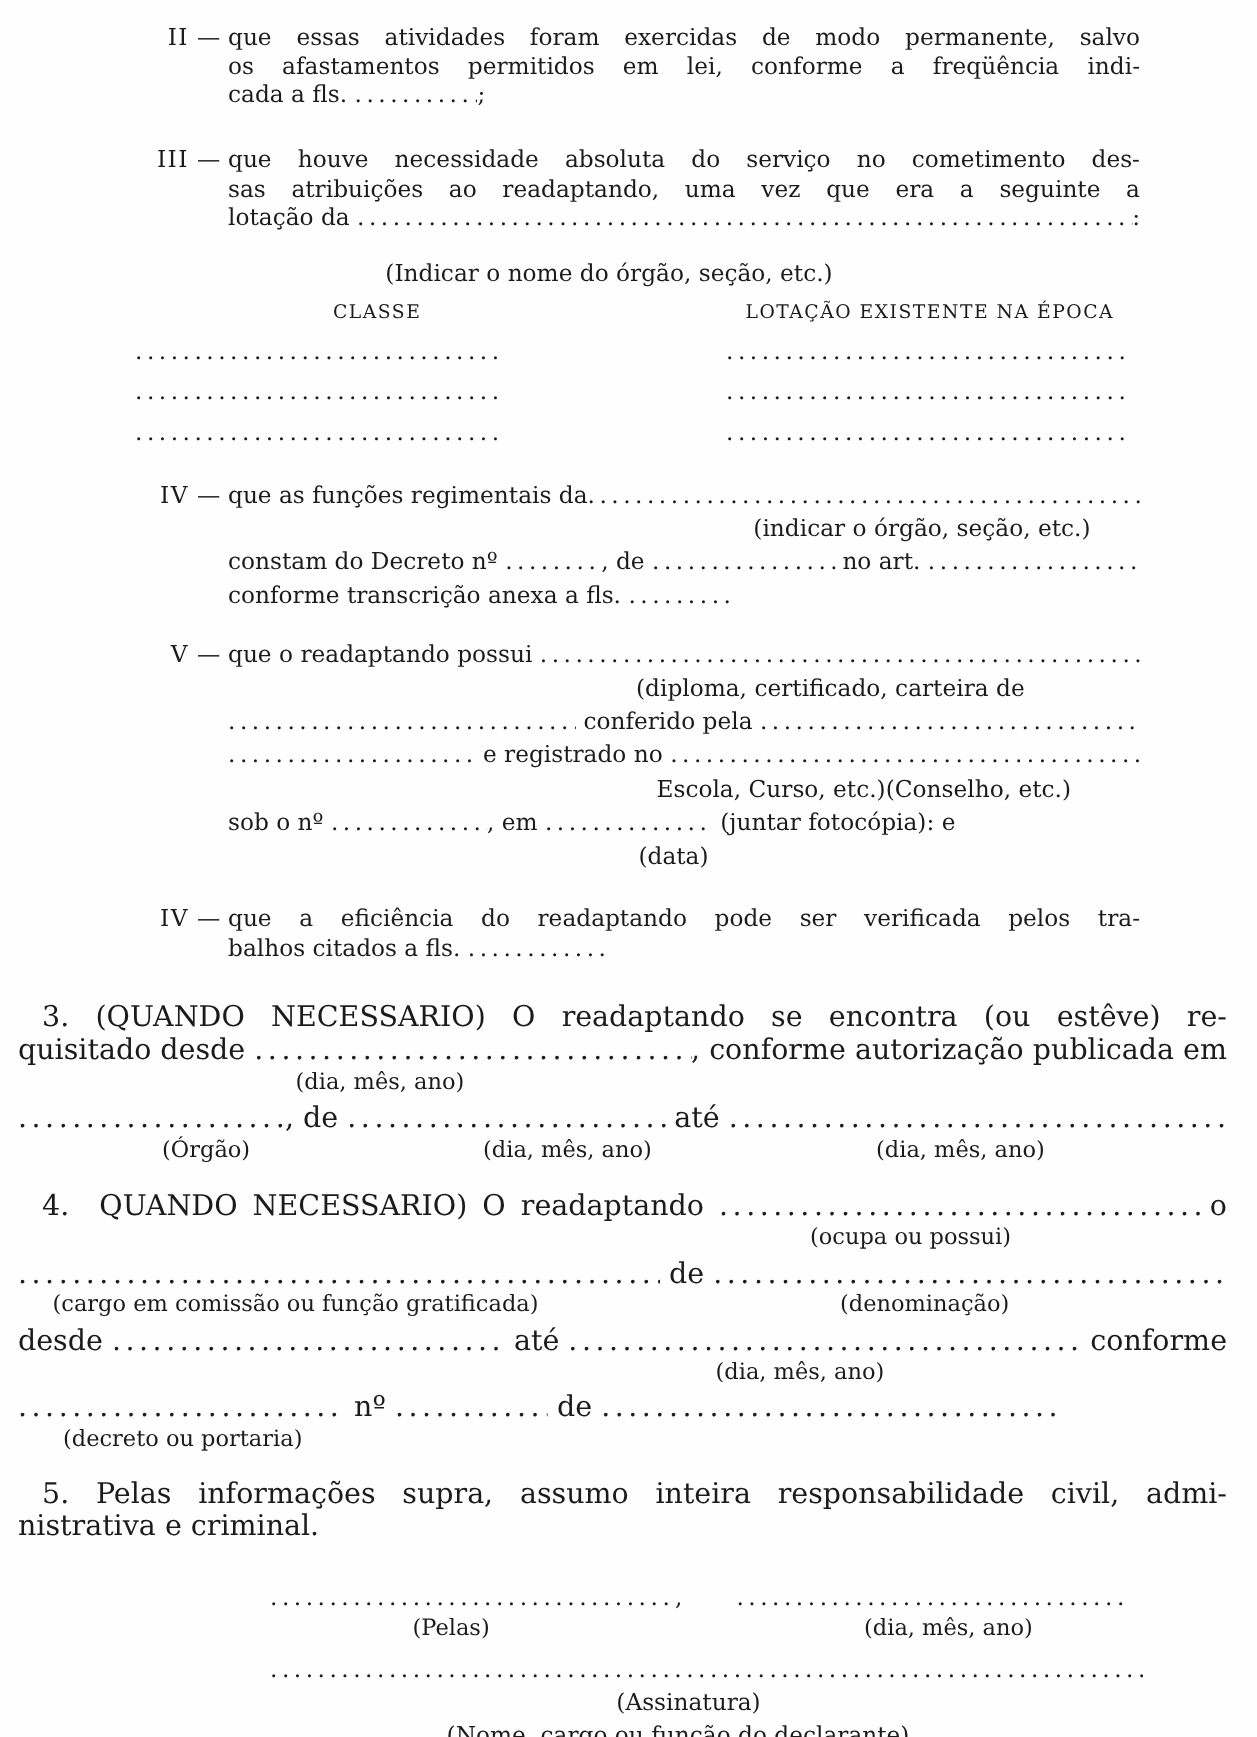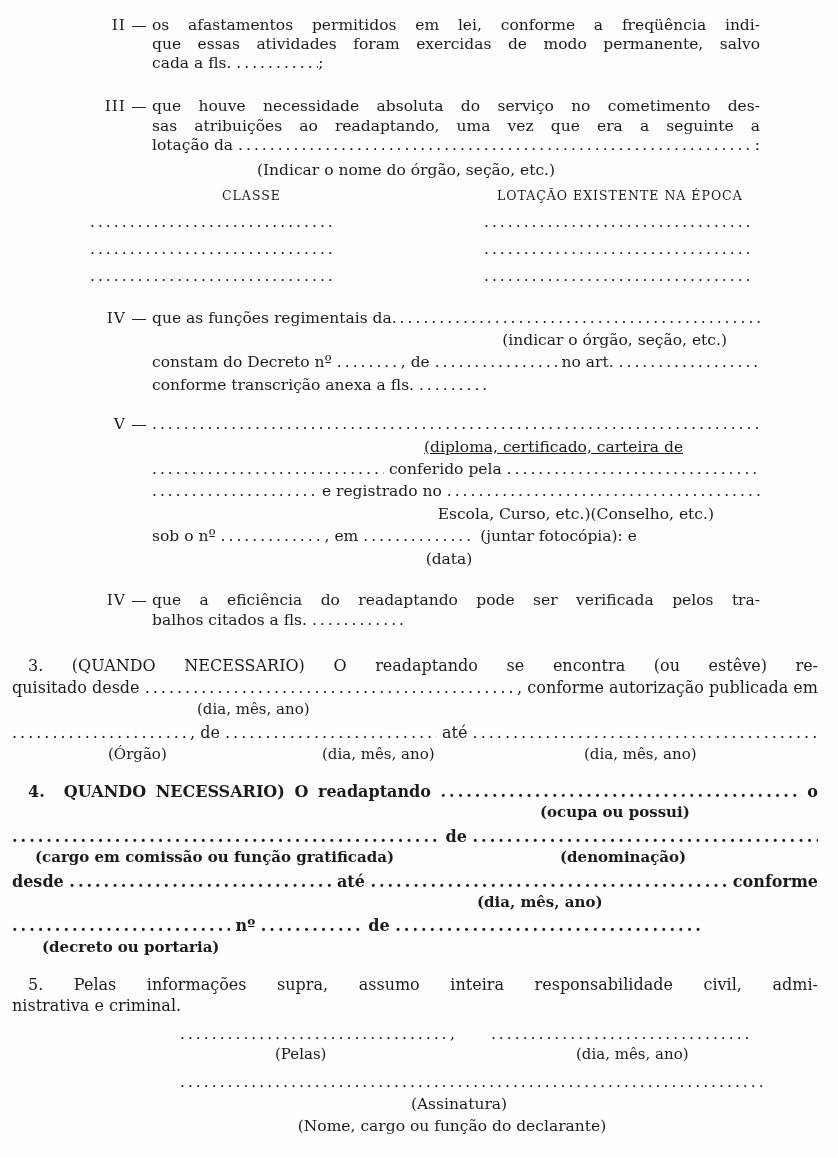--- a/index.html
+++ b/index.html
@@ -40,57 +40,57 @@
   .grow{flex:1 1 24px;}
   
   .cap{line-height:22px;}
   .cap-center{text-align:center;}
   
   .tbl{position:relative;height:110px;margin-top:5px;}
   .tbl span{position:absolute;display:block;}
   .tbl-h{font-size:12.5px;letter-spacing:1px;}
   
   .para{margin-left:0;margin-right:4px;}
-  .p-ln{line-height:22.4px;font-size:16px;}
+  .p-ln{line-height:22.4px;font-size:19px;}
   .cap-row{position:relative;height:22.4px;font-size:15px;}
   .cap-row span{position:absolute;top:0;white-space:nowrap;}
   .sig-ln{display:flex;align-items:baseline;line-height:21px;}
   .sig .cap-row{height:21px;}
 </style>
 </head>
 <body>
 
 <div class="page">
 
   <section class="sec" style="margin-bottom:24px;">
     <span class="num it-ln">II</span>
     <span class="dash it-ln">—</span>
     <div class="body">
+      <div class="jl it-ln">que essas atividades foram exercidas de modo permanente, salvo</div>
       <div class="jl it-ln">os afastamentos permitidos em lei, conforme a freqüência indi-</div>
-      <div class="jl it-ln">que essas atividades foram exercidas de modo permanente, salvo</div>
       <div class="lnf it-ln">
         <span class="t">cada a fls. </span>
         <span class="dots" style="flex:0 0 82px">........................................................................................................................................................................................................</span>
         <span class="t">;</span>
       </div>
     </div>
   </section>
 
   <section class="sec">
     <span class="num it-ln">III</span>
     <span class="dash it-ln">—</span>
     <div class="body">
       <div class="jl it-ln" style="line-height:19.5px">que houve necessidade absoluta do serviço no cometimento des-</div>
       <div class="jl it-ln" style="line-height:19.5px">sas atribuições ao readaptando, uma vez que era a seguinte a</div>
       <div class="lnf it-ln" style="line-height:19.5px">
         <span class="t">lotação da </span>
         <span class="dots grow">........................................................................................................................................................................................................</span>
         <span class="t">:</span>
       </div>
-      <div class="cap cap-center" style="padding-right:100px;margin-top:3px;">(Indicar o nome do órgão, seção, etc.)</div>
+      <div class="cap cap-center" style="padding-right:100px;margin-top:15px;">(Indicar o nome do órgão, seção, etc.)</div>
     </div>
   </section>
 
   <div class="tbl" style="margin-bottom:11px;">
     <span class="tbl-h" style="left:210px;top:2px;">CLASSE</span>
     <span class="tbl-h" style="left:485px;top:2px;">LOTAÇÃO EXISTENTE NA ÉPOCA</span>
     <span class="dots" style="left:78px;top:27px;width:245px;">........................................................................................................................................................................................................</span>
     <span class="dots" style="left:472px;top:27px;width:268px;">........................................................................................................................................................................................................</span>
     <span class="dots" style="left:78px;top:54px;width:245px;">........................................................................................................................................................................................................</span>
     <span class="dots" style="left:472px;top:54px;width:268px;">........................................................................................................................................................................................................</span>
@@ -120,23 +120,24 @@
         <span class="dots" style="flex:0 0 72px">........................................................................................................................................................................................................</span>
       </div>
     </div>
   </section>
 
   <section class="sec lh22" style="margin-bottom:20px;">
     <span class="num it-ln">V</span>
     <span class="dash it-ln">—</span>
     <div class="body">
       <div class="lnf it-ln">
-        <span class="dots grow">........................................................................................................................................................................................................</span>
-      </div>
-      <div class="cap it-ln" style="margin-left:272px;text-decoration:underline;">(diploma, certificado, carteira de</div>
+        <span class="t">que o readaptando possui </span>
+        <span class="dots grow">........................................................................................................................................................................................................</span>
+      </div>
+      <div class="cap it-ln" style="margin-left:272px;">(diploma, certificado, carteira de</div>
       <div class="lnf it-ln">
         <span class="dots" style="flex:0 0 232px">........................................................................................................................................................................................................</span>
         <span class="t"> conferido pela </span>
         <span class="dots grow">........................................................................................................................................................................................................</span>
       </div>
       <div class="lnf it-ln">
         <span class="dots" style="flex:0 0 165px">........................................................................................................................................................................................................</span>
         <span class="t"> e registrado no </span>
         <span class="dots grow">........................................................................................................................................................................................................</span>
       </div>
@@ -184,21 +185,21 @@
       <span class="t"> até </span>
       <span class="dots grow">........................................................................................................................................................................................................</span>
     </div>
     <div class="cap-row">
       <span style="left:96px;">(Órgão)</span>
       <span style="left:310px;">(dia, mês, ano)</span>
       <span style="left:572px;">(dia, mês, ano)</span>
     </div>
   </section>
 
-  <section class="para" style="margin-bottom:14px;font-weight:bold;">
+  <section class="para" style="margin-bottom:14px;">
     <div class="lnf p-ln">
       <span class="t" style="padding-left:16px;word-spacing:4px;">4.  QUANDO NECESSARIO) O readaptando </span>
       <span class="dots grow">........................................................................................................................................................................................................</span>
       <span class="t"> o</span>
     </div>
     <div class="cap-row">
       <span style="left:528px;">(ocupa ou possui)</span>
     </div>
     <div class="lnf p-ln">
       <span class="dots" style="flex:0 0 428px">........................................................................................................................................................................................................</span>
@@ -224,21 +225,21 @@
       <span class="t"> nº </span>
       <span class="dots" style="flex:0 0 102px">........................................................................................................................................................................................................</span>
       <span class="t"> de </span>
       <span class="dots" style="flex:0 0 308px">........................................................................................................................................................................................................</span>
     </div>
     <div class="cap-row">
       <span style="left:30px;">(decreto ou portaria)</span>
     </div>
   </section>
 
-  <section class="para" style="margin-bottom:8px;">
+  <section class="para" style="margin-bottom:27px;">
     <div class="jl p-ln" style="padding-left:16px;line-height:21px;">5. Pelas informações supra, assumo inteira responsabilidade civil, admi-</div>
     <div class="p-ln" style="line-height:21px;">nistrativa e criminal.</div>
   </section>
 
   <section class="para sig">
     <div class="sig-ln" style="padding-left:168px;">
       <span class="dots" style="flex:0 0 270px">........................................................................................................................................................................................................</span>
       <span class="t">,</span>
       <span class="dots" style="flex:0 0 262px;margin-left:36px;">........................................................................................................................................................................................................</span>
     </div>

